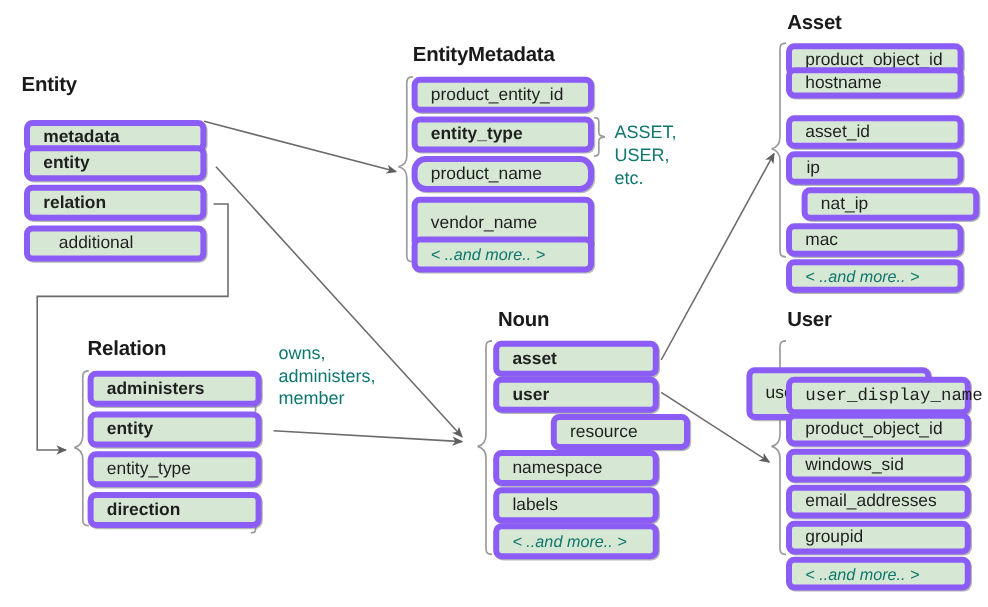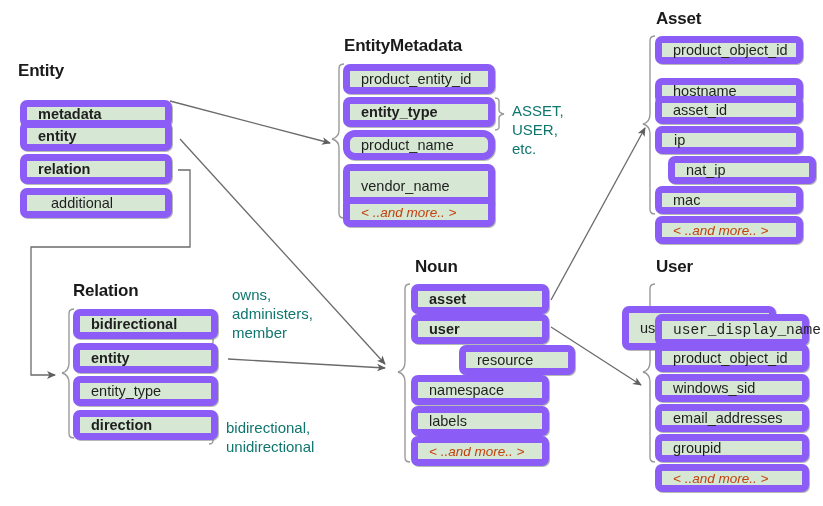--- a/index.html
+++ b/index.html
@@ -19,34 +19,34 @@
     font-size:17px;
     font-weight:bold;
     color:#1a1a1a;
     white-space:nowrap;
     letter-spacing:-0.2px;
   }
   .field{
     position:absolute;
     box-sizing:border-box;
     background:#d6e8d4;
-    border:7px solid #8b5cf6;
+    border:5px solid #8b5cf6;
     border-radius:7px;
     box-shadow:1px 1px 0 rgba(120,130,120,0.55);
     font-size:14.5px;
     color:#1f1f1f;
     display:flex;
     align-items:center;
     padding-left:11px;
     white-space:nowrap;
   }
   .field.bold{font-weight:bold;}
   .field.more{
     font-style:italic;
-    color:#c2410c;
+    color:#0f766e;
     font-size:13.5px;
   }
   .annot{
     position:absolute;
     font-size:15px;
     color:#0f766e;
     line-height:19px;
     white-space:pre;
   }
   .brace{position:absolute;pointer-events:none;}
@@ -129,21 +129,21 @@
     <div class="field" style="left:343px;top:64px;width:152px;height:30px;">product_entity_id</div>
     <div class="field bold" style="left:343px;top:97px;width:152px;height:30px;">entity_type</div>
     <div class="field" style="left:343px;top:130px;width:152px;height:30px;border-radius:12px;">product_name</div>
     <div class="field" style="left:343px;top:164px;width:152px;height:44px;">vendor_name</div>
     <div class="field more" style="left:343px;top:197px;width:152px;height:30px;">&lt; ..and more.. &gt;</div>
   </div>
 
   <div class="group">
     <div class="group-title" style="left:656px;top:9px;">Asset</div>
     <div class="field" style="left:655px;top:36px;width:148px;height:28px;">product_object_id</div>
-    <div class="field" style="left:655px;top:78px;width:148px;height:26px;">hostname</div>
+    <div class="field" style="left:655px;top:56px;width:148px;height:26px;">hostname</div>
     <div class="field" style="left:655px;top:96px;width:148px;height:28px;">asset_id</div>
     <div class="field" style="left:655px;top:126px;width:148px;height:28px;padding-left:12px;">ip</div>
     <div class="field" style="left:655px;top:156px;width:148px;height:28px;margin-left:13px;">nat_ip</div>
     <div class="field" style="left:655px;top:186px;width:148px;height:28px;">mac</div>
     <div class="field more" style="left:655px;top:216px;width:148px;height:28px;">&lt; ..and more.. &gt;</div>
   </div>
 
   <div class="group">
     <div class="group-title" style="left:656px;top:257px;">User</div>
     <div class="field" style="left:622px;top:284px;width:154px;height:44px;margin-top:22px;">user_id</div>
@@ -160,30 +160,28 @@
     <div class="field bold" style="left:411px;top:284px;width:138px;height:30px;">asset</div>
     <div class="field bold" style="left:411px;top:314px;width:138px;height:30px;">user</div>
     <div class="field" style="left:411px;top:345px;width:116px;height:30px;margin-left:48px;">resource</div>
     <div class="field" style="left:411px;top:375px;width:138px;height:30px;">namespace</div>
     <div class="field" style="left:411px;top:406px;width:138px;height:30px;">labels</div>
     <div class="field more" style="left:411px;top:436px;width:138px;height:30px;">&lt; ..and more.. &gt;</div>
   </div>
 
   <div class="group">
     <div class="group-title" style="left:73px;top:281px;">Relation</div>
-    <div class="field bold" style="left:73px;top:309px;width:145px;height:30px;">bidirectional</div>
+    <div class="field bold" style="left:73px;top:309px;width:145px;height:30px;">administers</div>
     <div class="field bold" style="left:73px;top:343px;width:145px;height:30px;">entity</div>
     <div class="field" style="left:73px;top:376px;width:145px;height:30px;">entity_type</div>
     <div class="field bold" style="left:73px;top:410px;width:145px;height:30px;">direction</div>
   </div>
 
   <div class="annot" style="left:512px;top:101px;">ASSET,
 USER,
 etc.</div>
 
   <div class="annot" style="left:232px;top:285px;">owns,
 administers,
 member</div>
 
-  <div class="annot" style="left:226px;top:418px;">bidirectional,
-unidirectional</div>
 
 </div>
 
 </body></html>

